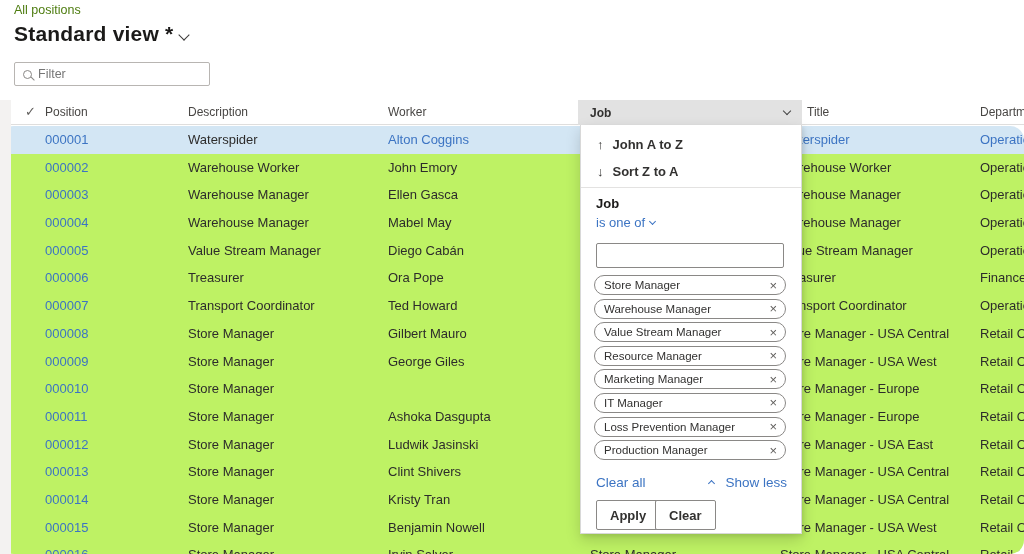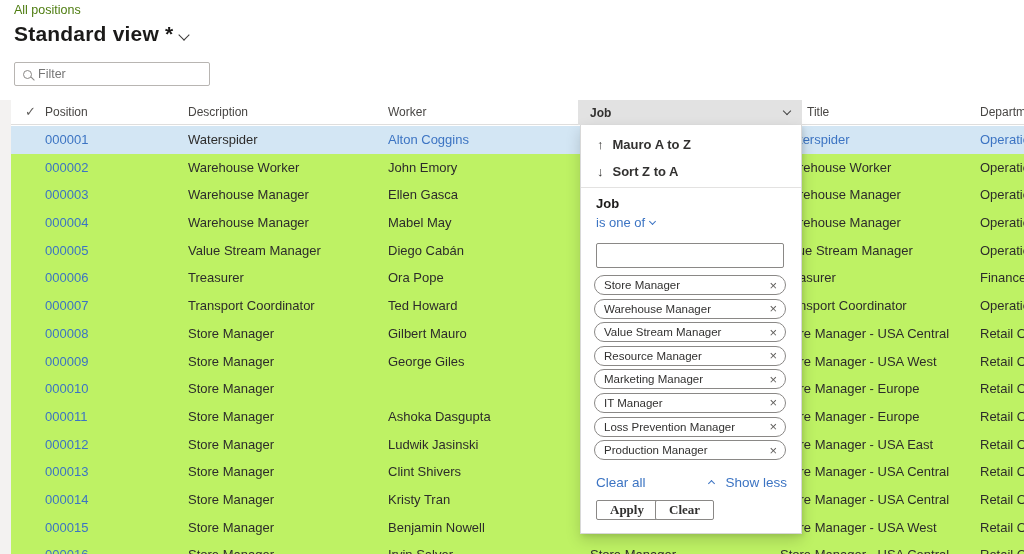--- a/index.html
+++ b/index.html
@@ -31,21 +31,21 @@
     border-bottom:1px solid #dfdedd; font-size:12px; color:#484644; }
   .grid-header .hlabel { position:absolute; top:5px; white-space:nowrap; }
   .check-icon { position:absolute; left:14px; top:4px; color:#605e5c; font-size:13px; }
   .h-pos { left:34px; } .h-desc { left:177px; } .h-worker { left:377px; }
   .h-title { left:796px; } .h-dept { left:969px; width:46px; overflow:hidden; }
   .job-header-cell { position:absolute; left:567px; top:-0px; width:224px; height:25px;
     background:#e2e2e2; display:flex; align-items:center; padding:0 12px; }
   .job-header-cell .jlabel { font-size:12px; font-weight:bold; color:#323130; flex:1; }
   .job-chev { width:6px; height:6px; color:#444; margin-top:-3px; }
 
-  .rows-viewport { position:absolute; left:0; top:126px; right:0; bottom:0; overflow:hidden; }
+  .rows-viewport { position:absolute; left:0; top:126px; right:0; bottom:0; overflow:hidden;border-radius:14px; }
   .grid-row { position:relative; height:27.7px; margin-left:11px; background:#bef264; font-size:13px; }
   .grid-row.selected { background:#d3e6f4; }
   .cell { position:absolute; top:0; line-height:27.7px; white-space:nowrap; color:#2d2c2b; }
   .cell.link { color:var(--accent); }
   .c-pos { left:34px; } .c-desc { left:177px; } .c-worker { left:377px; }
   .c-job { left:579px; } .c-title { left:769px; } .c-dept { left:969px; width:46px; overflow:hidden; }
 
   
   .flyout { position:absolute; left:580px; top:125px; width:222px; height:409px; background:#fff;
     border:1px solid #d8d8d8; border-top:none; box-shadow:0 6px 14px rgba(0,0,0,0.16), 2px 2px 4px rgba(0,0,0,0.08);
@@ -63,23 +63,23 @@
     font-family:"Liberation Sans", sans-serif; }
   .chips { position:absolute; left:13px; top:150px; display:flex; flex-direction:column; gap:3.6px; }
   .chip { width:192px; height:20px; border:1px solid #8a8886; border-radius:10px; background:#fff;
     display:flex; align-items:center; padding:0 8px 0 9px; }
   .chip-label { flex:1; font-size:11.5px; color:#323130; white-space:nowrap; overflow:hidden; }
   .chip-x { color:#605e5c; font-size:13px; line-height:1; cursor:default; }
   .clear-all-link { position:absolute; left:15px; top:350px; color:var(--accent); font-size:13.5px; }
   .show-less-link { position:absolute; right:14px; top:350px; color:var(--accent); font-size:13.5px;
     display:flex; align-items:center; gap:11px; }
   .show-less-link .chev { width:5px; height:5px; margin-top:2px; }
-  .btn { position:absolute; top:375px; height:20px; background:#fff; border:1px solid #8a8886;
+  .btn { position:absolute; top:375px; height:30px; background:#fff; border:1px solid #8a8886;
     border-radius:2px; font-weight:bold; font-size:13px; color:#323130; padding:0 13px;
-    font-family:Liberation Serif, serif; }
+    font-family:Liberation Sans, sans-serif; }
   .btn-apply { left:15px; } .btn-clear { left:74px; }
 </style>
 </head>
 <body>
 
 <div class="app">
 
   <div class="breadcrumb">All positions</div>
 
   <div class="view-title-row">
@@ -233,21 +233,21 @@
         <span class="cell c-worker">Irvin Salyer</span>
         <span class="cell c-job">Store Manager</span>
         <span class="cell c-title">Store Manager - USA Central</span>
         <span class="cell c-dept">Retail Operations</span>
       </div>
     </div>
 
   <div class="flyout">
     <div class="sort-item sort-az">
       <span class="sort-arrow">↑</span>
-      <span>Mauro A to Z</span>
+      <span>John A to Z</span>
     </div>
     <div class="sort-item sort-za">
       <span class="sort-arrow">↓</span>
       <span>Sort Z to A</span>
     </div>
     <div class="flyout-divider"></div>
     <div class="field-label">Job</div>
     <div class="operator-link">
       <span>is one of</span>
       <span class="chev"></span>

